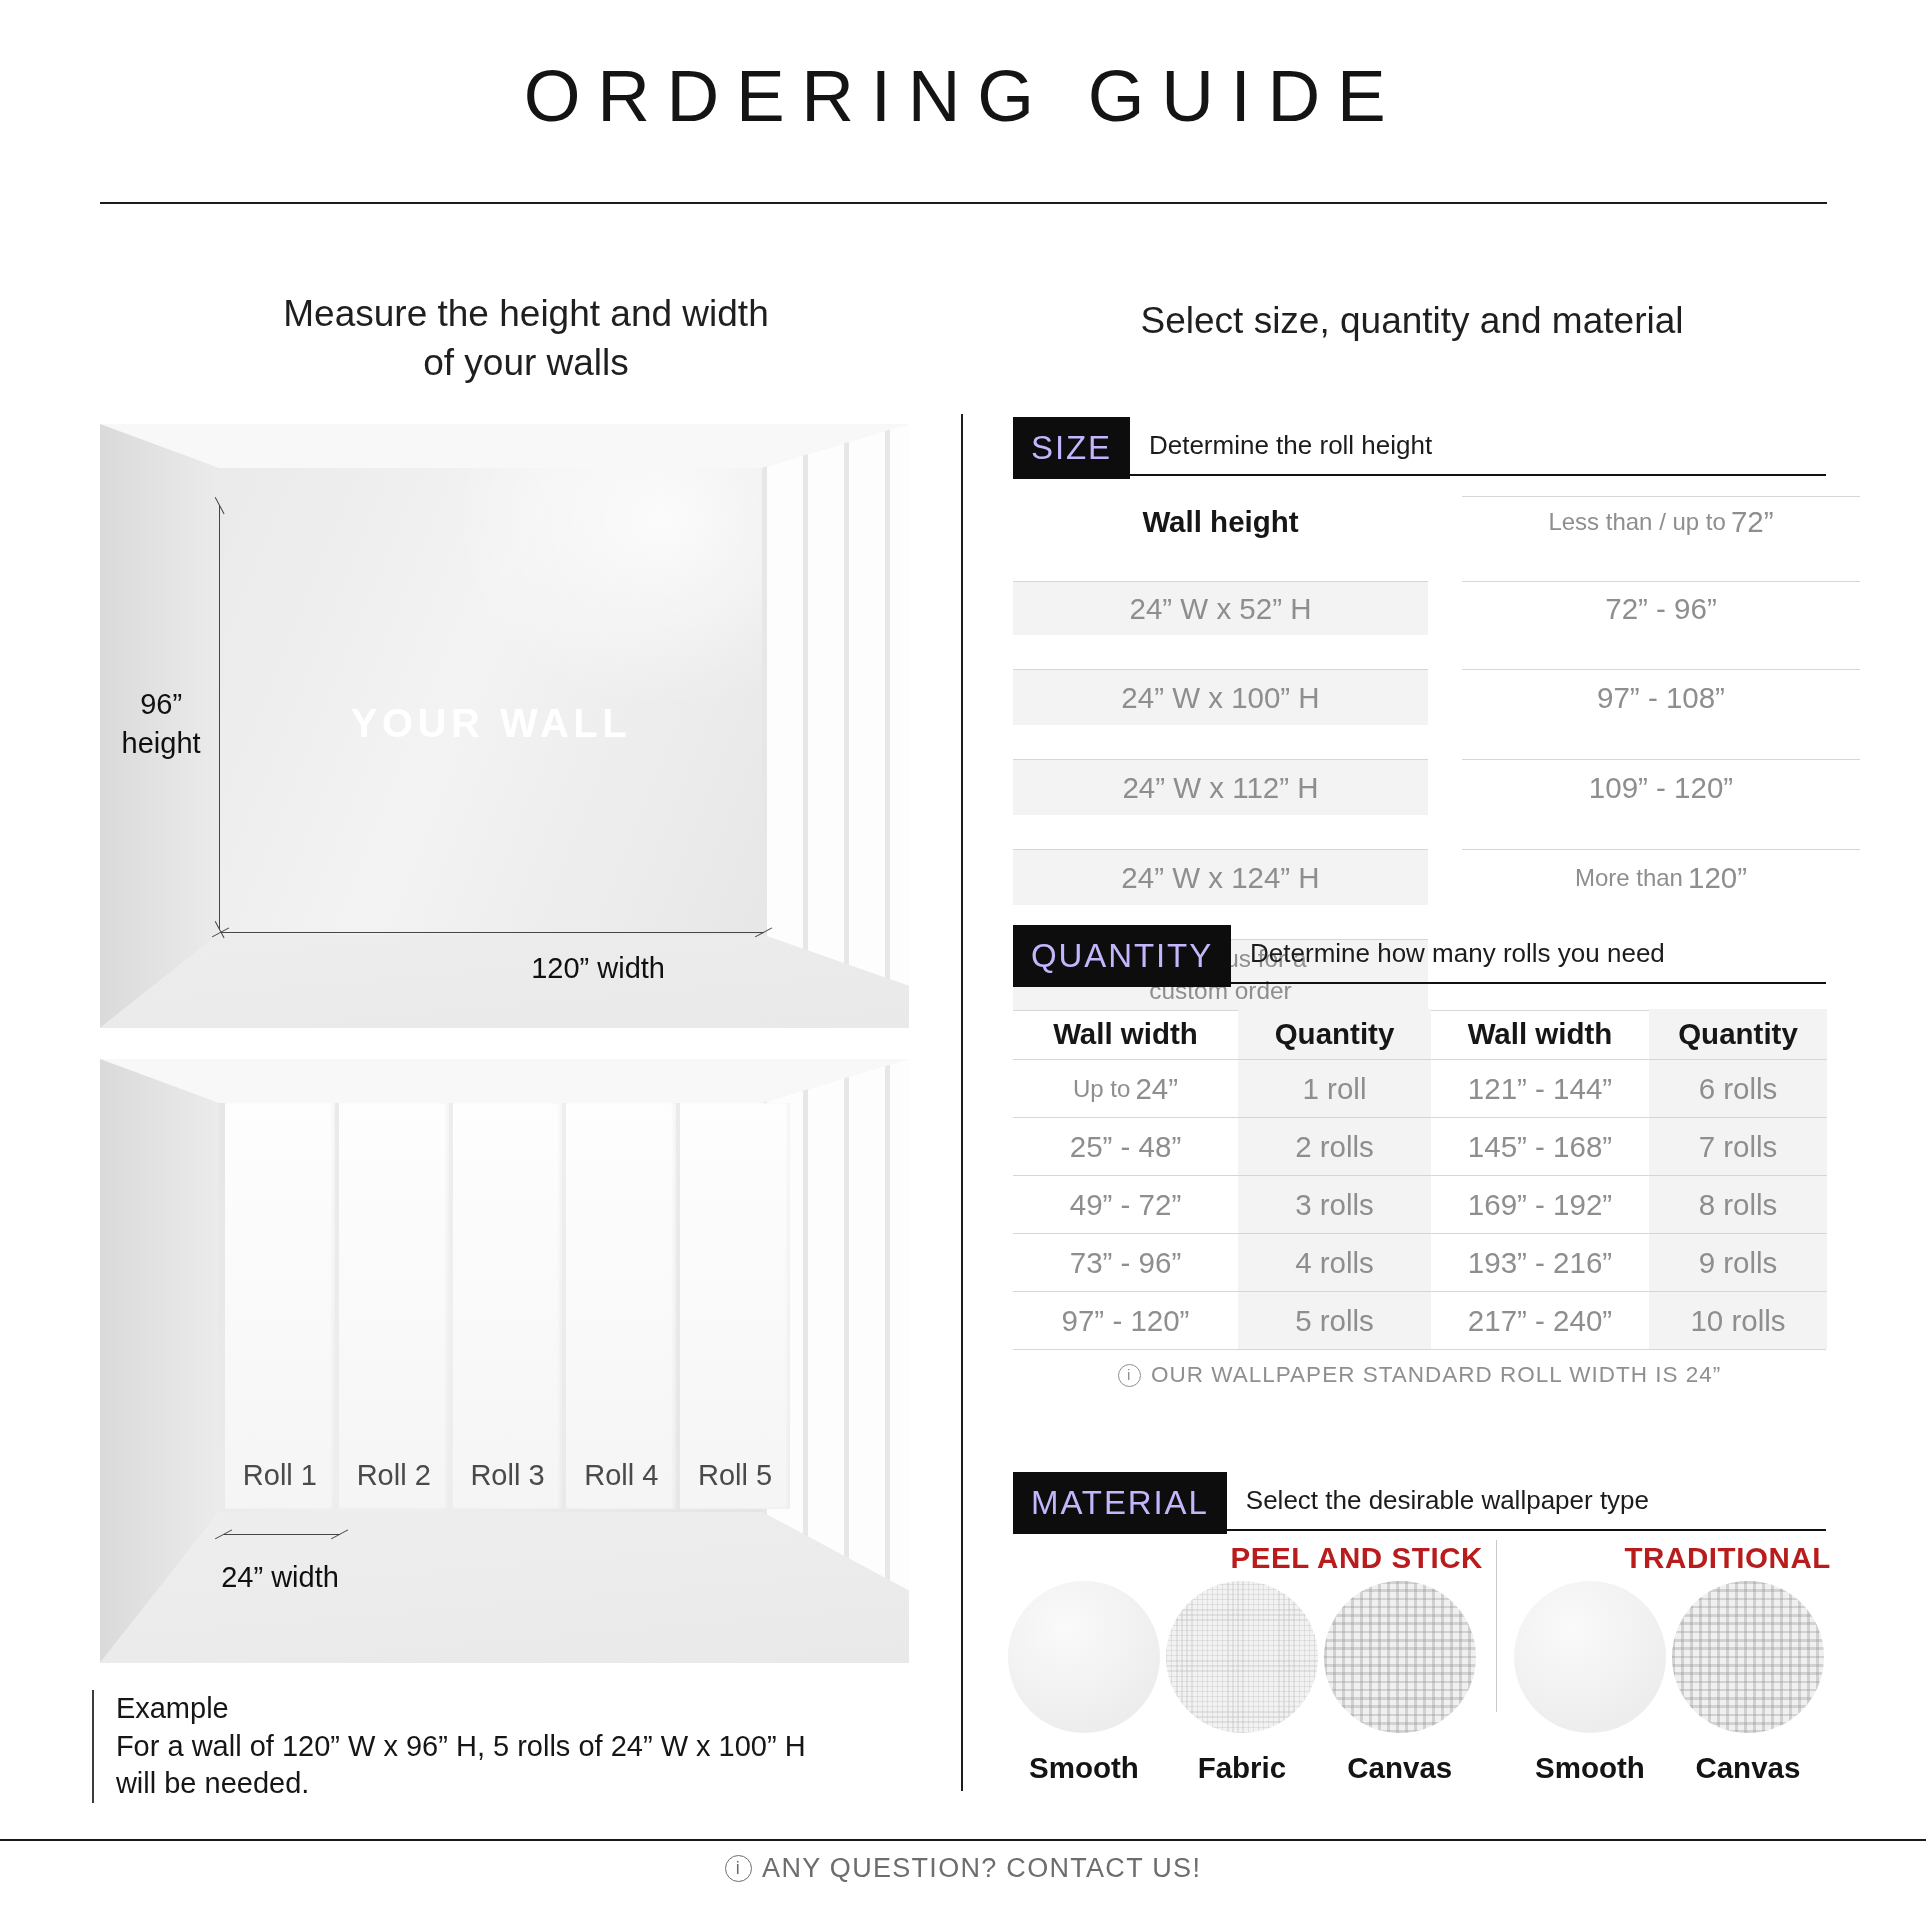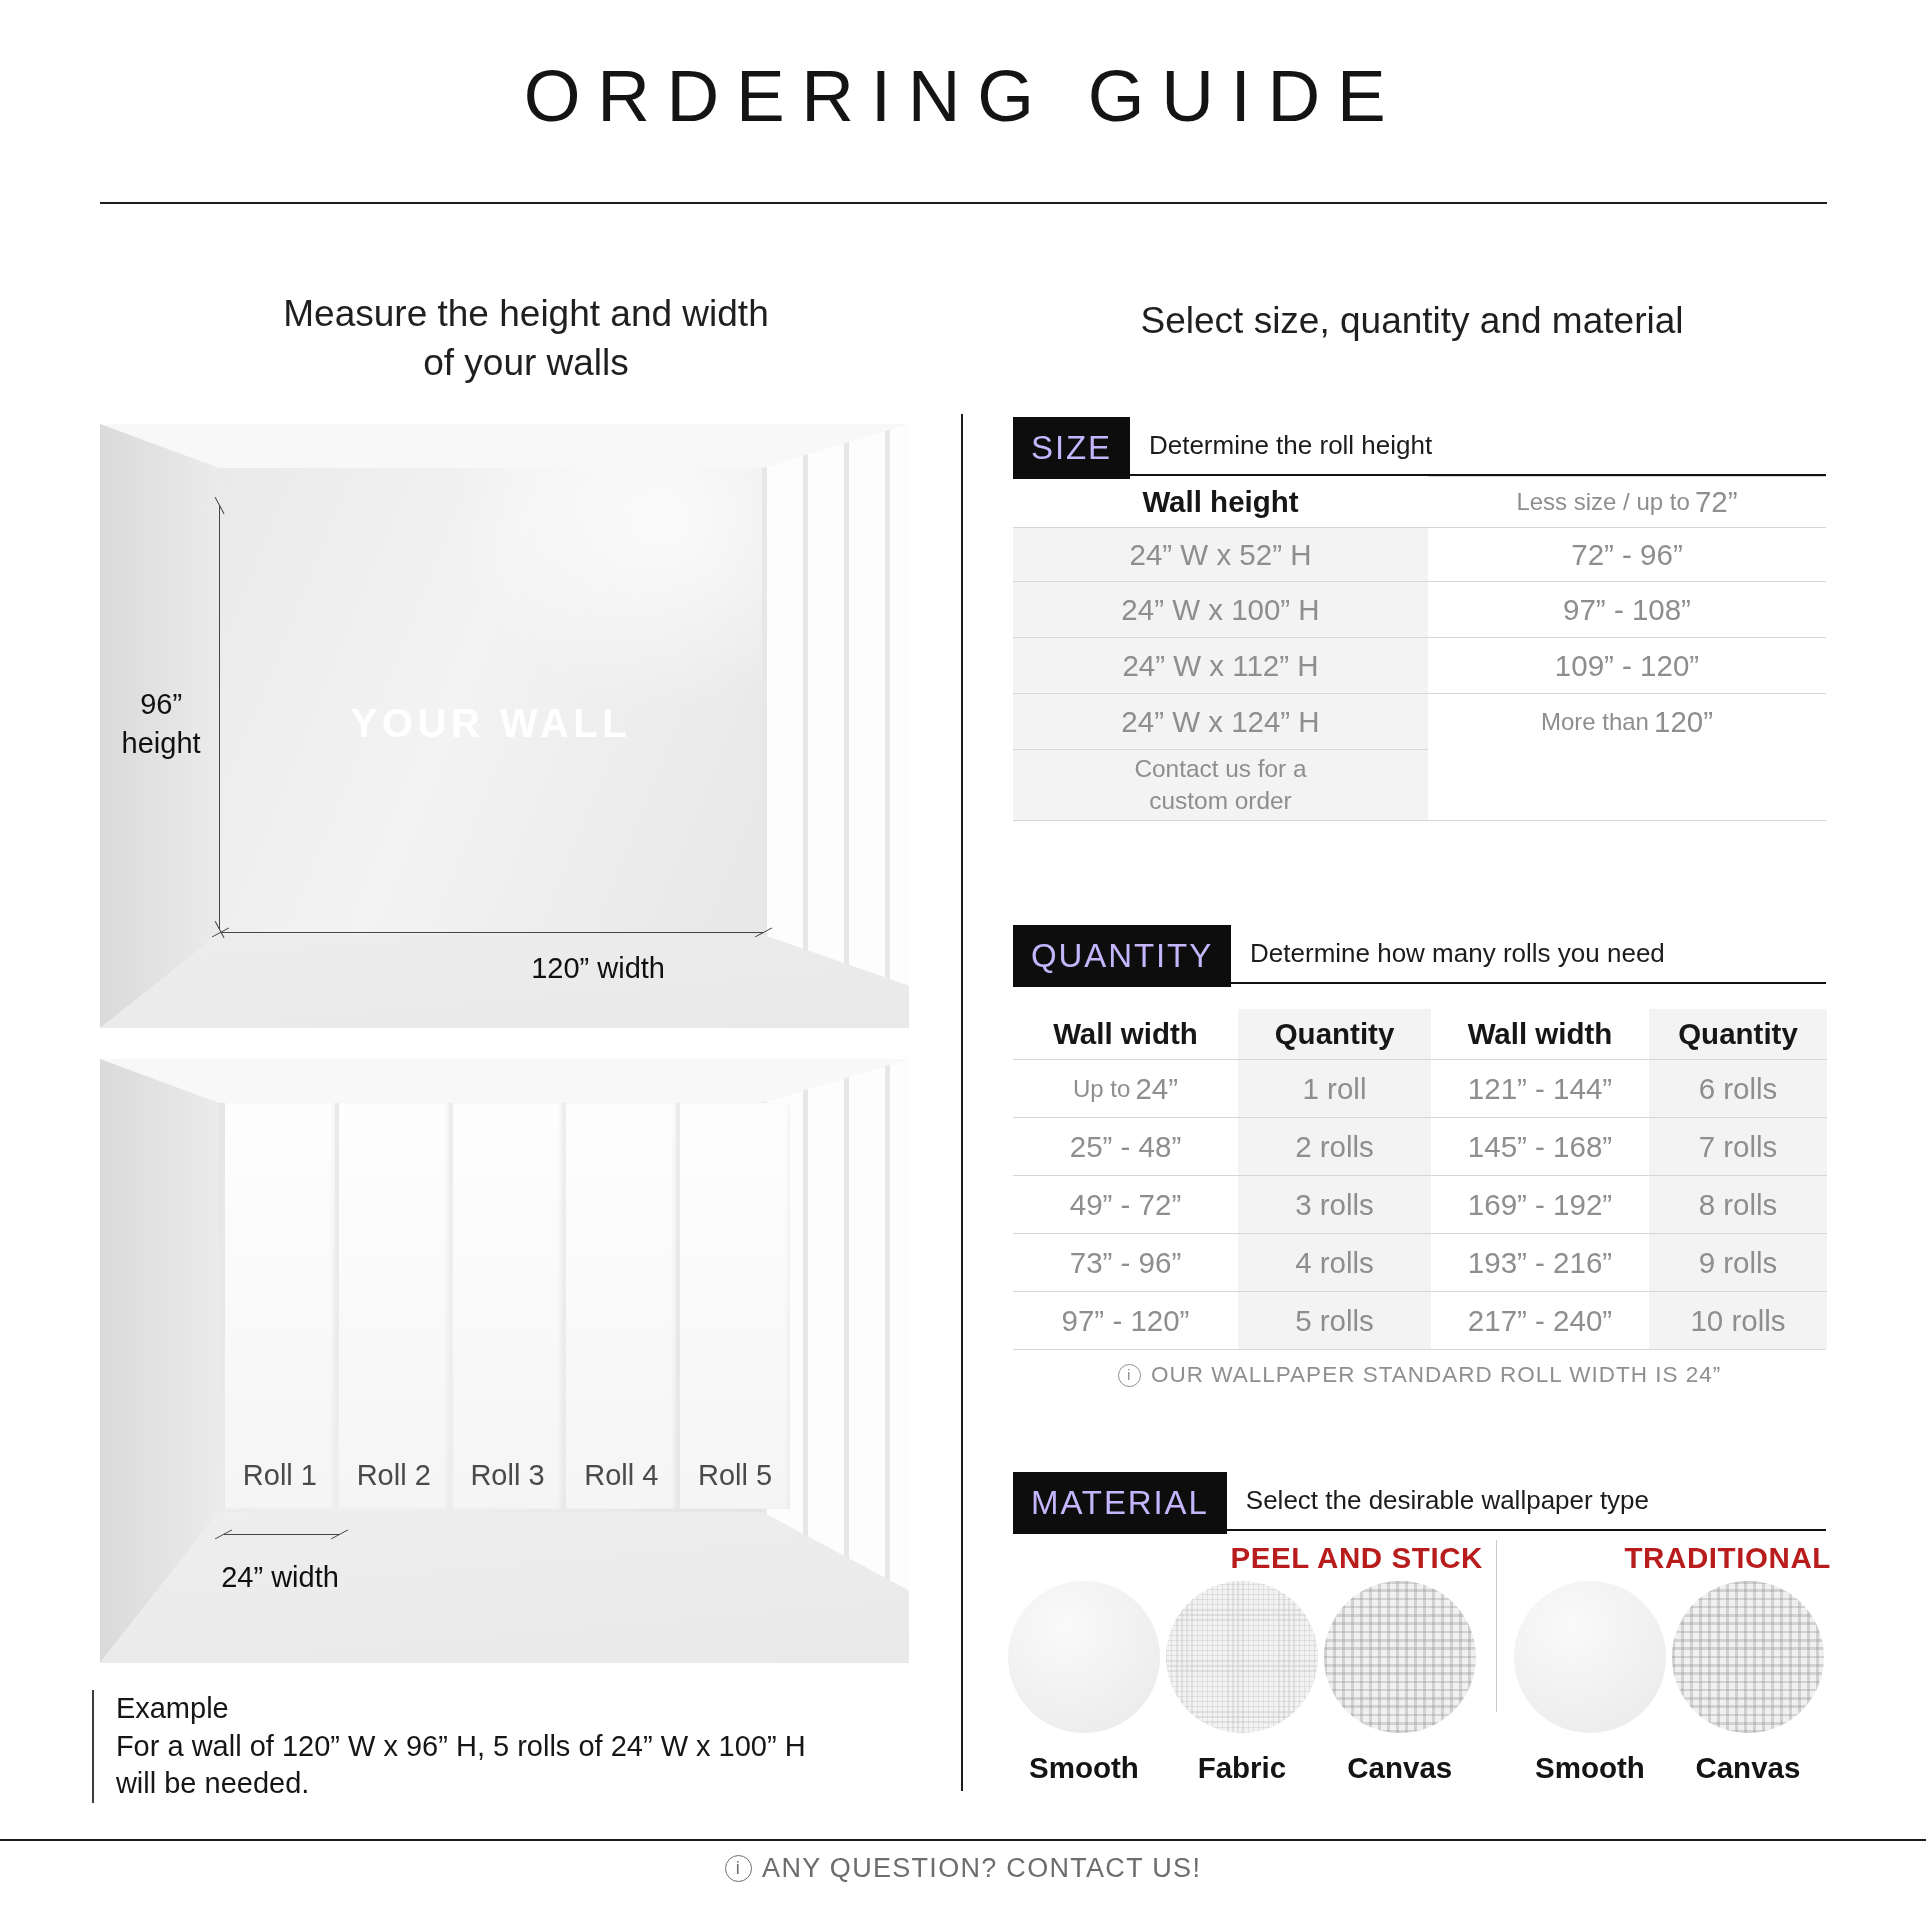--- a/index.html
+++ b/index.html
@@ -85,22 +85,22 @@
            height:62px; display:flex; align-items:center; padding:0 18px; margin-bottom:-5.1px; }
   .sec-heading { font-size:26px; color:#1c1c1c; }
 
   
   .tbl { position:absolute; left:1013px; width:813px; display:grid; border-bottom:1.3px solid #d6d6d6; }
   .tbl .cell { display:flex; align-items:center; justify-content:center; text-align:center; }
   .tbl .alt { background:#f3f3f3; }
   .tbl .hdr { font-weight:bold; font-size:29.5px; color:#161616; }
   .tbl .body { color:#8e8e8e; font-size:29.5px; border-top:1.3px solid #d6d6d6; }
   .tbl .small { font-size:24px; margin-right:5.1px; }
-  .tbl-size { top:476px; grid-template-columns:415px 398px;
-              grid-template-rows:51px 54px 56px 56px 56px 71px; }
+  .tbl-size { top:496px; grid-template-columns:415px 398px;
+              grid-template-rows:51px 54px 56px 56px 56px 71px;gap:34px; }
   .tbl-size .roll-custom { font-size:24.4px; line-height:1.3; }
   .tbl-qty { top:1009px; grid-template-columns:225px 193px 218px 178px;
              grid-template-rows:50px 58px 58px 58px 58px 58px; }
 
   
   .note { position:absolute; left:1013px; top:1362px; width:813px;
           display:flex; align-items:center; justify-content:center; gap:10.3px;
           color:#8f8f8f; font-size:22.5px; letter-spacing:1px; }
   .info-icon { width:23px; height:23px; border:1.3px solid #8f8f8f; border-radius:50%;
                display:flex; align-items:center; justify-content:center;
@@ -205,21 +205,21 @@
   </div>
 
   <div class="sec-head sec-size">
     <div class="badge">SIZE</div>
     <div class="sec-heading">Determine the roll height</div>
   </div>
   <div class="tbl tbl-size">
     <div class="cell hdr">Wall height</div>
 
     <div class="cell body">
-        <span class="small">Less size / up to</span>
+        <span class="small">Less than / up to</span>
         <span>72”</span>
       </div>
     <div class="cell body alt">24” W x 52” H</div>
 
     <div class="cell body">
         <span>72” - 96”</span>
       </div>
     <div class="cell body alt">24” W x 100” H</div>
 
     <div class="cell body">

